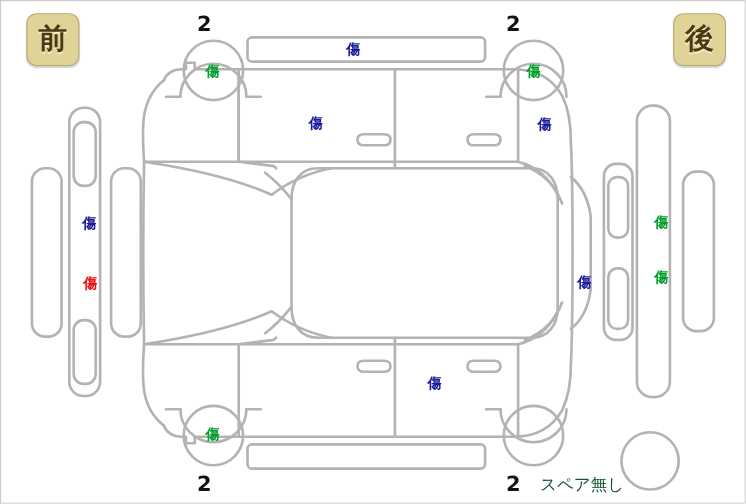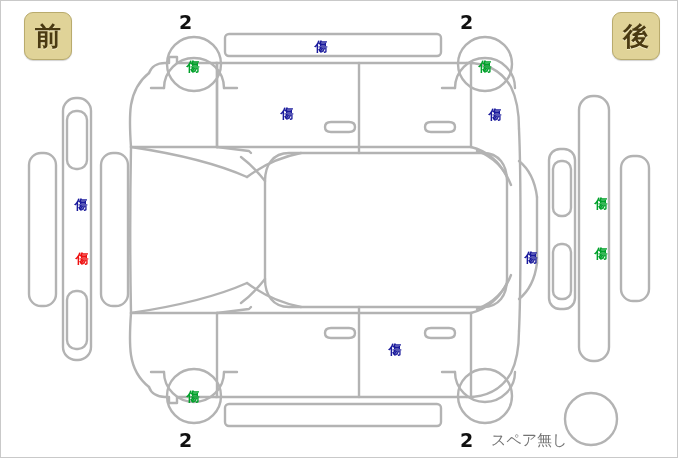--- a/index.html
+++ b/index.html
@@ -16,21 +16,21 @@
   #lbl-front{left:23px;top:11px;}
   #lbl-rear{left:611px;top:11px;}
   .wnum{position:absolute;font-size:19px;font-weight:bold;color:#111;
         line-height:1;letter-spacing:0;}
   .mark{position:absolute;font-size:13px;font-weight:bold;line-height:1;
         transform:translate(-50%,-50%);white-space:nowrap;}
   .m-blue{color:#1a1a9c;}
   .m-green{color:#00a12a;}
   .m-red{color:#ee1111;}
   #sparetext{position:absolute;left:490px;top:432px;font-size:15px;
-             color:#737373;line-height:1;white-space:nowrap;}
+             color:#14532d;line-height:1;white-space:nowrap;}
 </style>
 </head>
 <body>
 
 <div id="stage">
 
   <div id="svgwrap">
     <svg width="678" height="458" viewBox="0 0 678 458">
       <g fill="none" stroke="#b3b3b3" stroke-width="2.4" stroke-linejoin="round" stroke-linecap="round">
 

